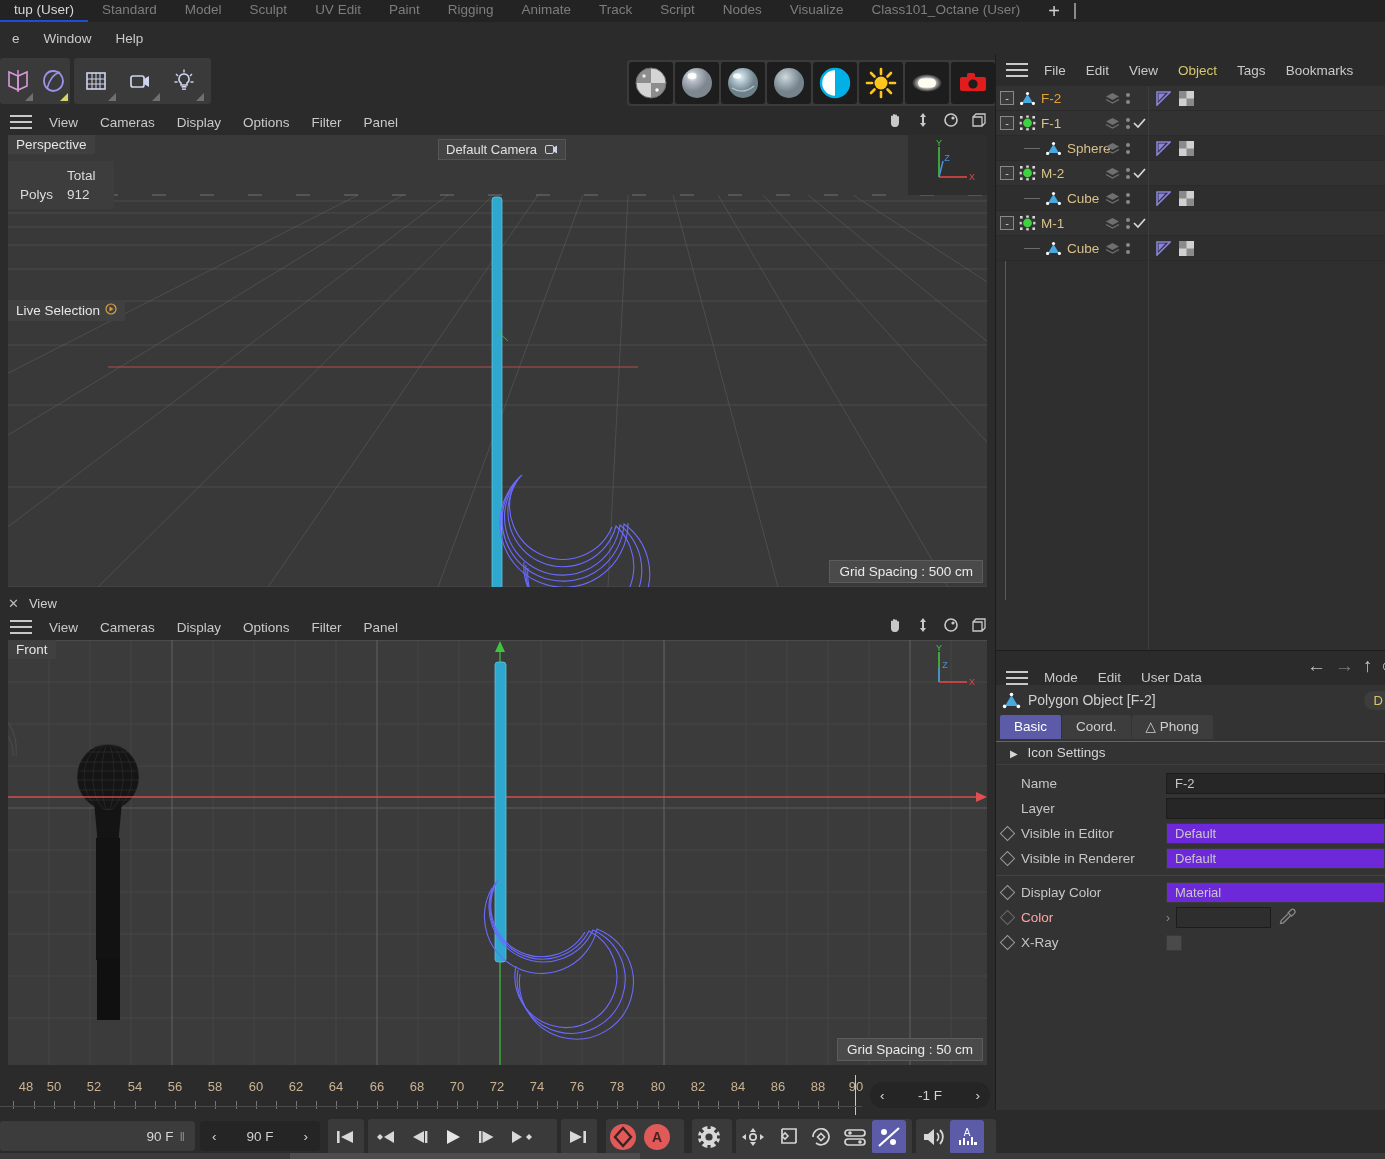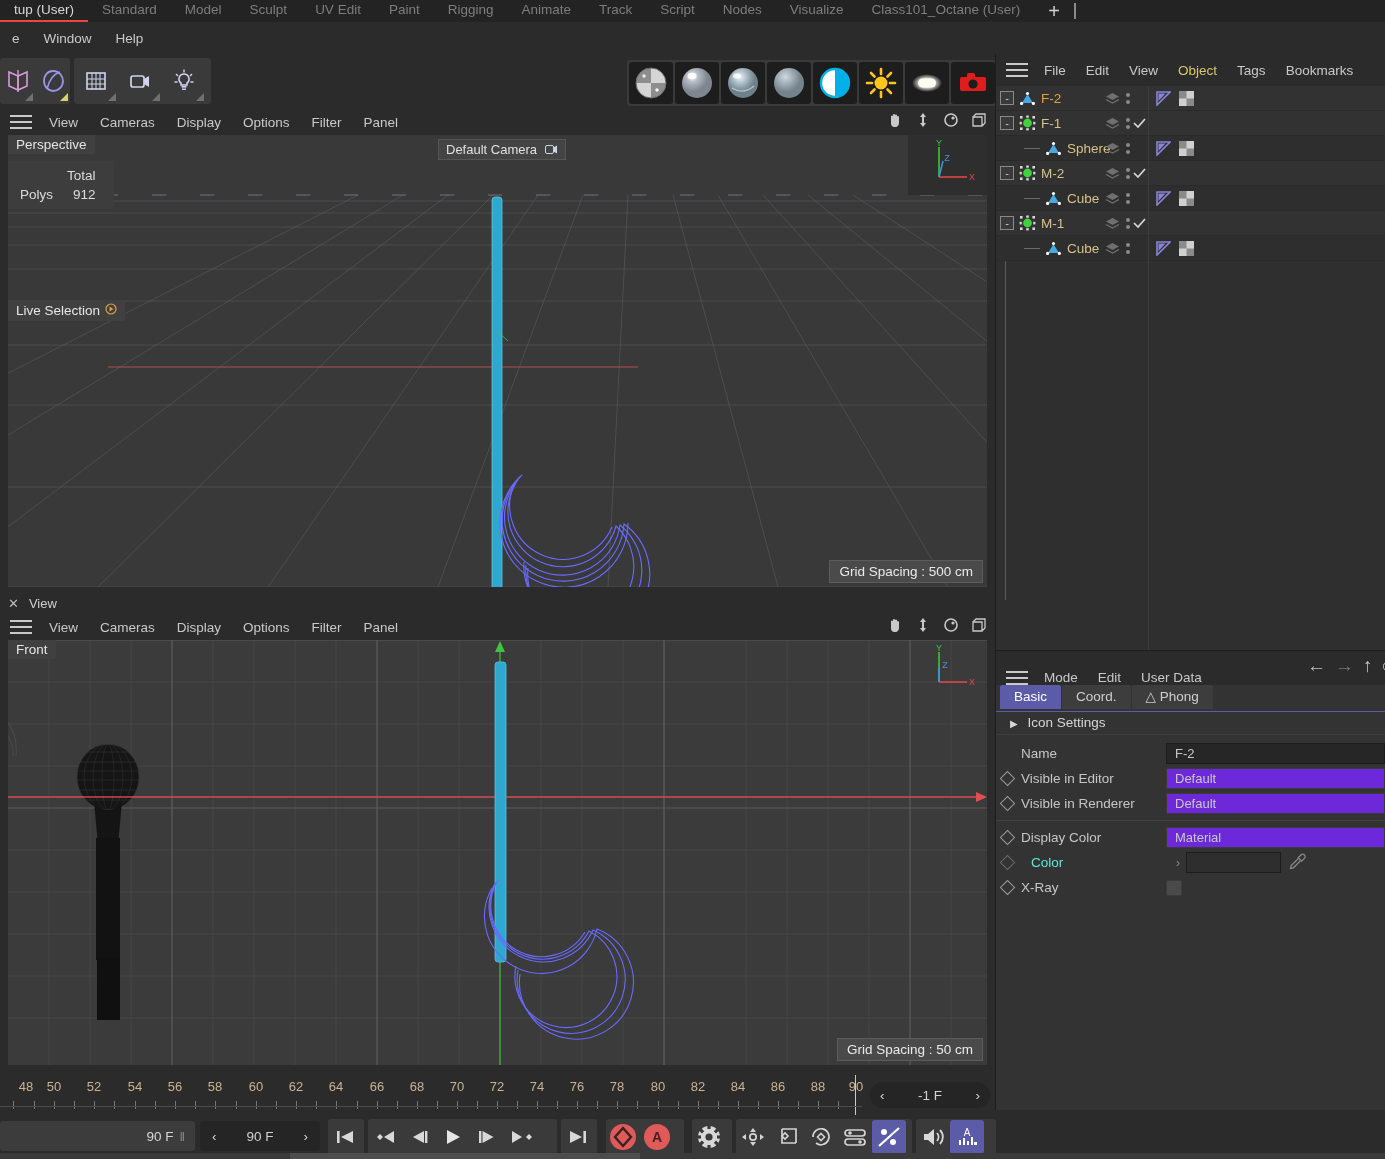--- a/index.html
+++ b/index.html
@@ -16,21 +16,21 @@
   
   #layout-tabs {
     position: absolute; left: 0; top: 0; width: 1385px; height: 22px;
     background: #232323;
     display: flex; align-items: center;
   }
   .layout-tab {
     padding: 0 14px; height: 22px; line-height: 20px;
     color: #7d7d7d; font-size: 13.5px; white-space: nowrap;
   }
-  .layout-tab.active { color: #d8d8d8; border-bottom: 2px solid #ef4444; }
+  .layout-tab.active { color: #d8d8d8; border-bottom: 2px solid #1d4ed8; }
   .layout-plus { color: #d0d0d0; font-size: 20px; padding: 0 14px; line-height: 18px;}
   .tabs-caret { width:2px; height:16px; background:#8a8a8a; }
 
   
   #menubar {
     position: absolute; left: 0; top: 22px; width: 995px; height: 32px;
     background: #2b2b2b; display: flex; align-items: center;
   }
   #menubar .mi { padding: 0 12px; color: #c9c9c9; font-size: 13.5px; }
 
@@ -98,21 +98,21 @@
   .attr-nav { position:absolute; right:0px; top:4px; display:flex; align-items:center; gap:9px; color:#c0c0c0; font-size:19px; padding-right:2px;}
   #attr-title { height: 30px; display:flex; align-items:center; padding-left:6px; font-size:14px; color:#cfcfcf; position:relative;}
   #attr-tabs { height: 26px; display:flex; align-items:flex-start; padding-left:4px; gap:1px; }
   .attr-tab { height:24px; padding:0 14px; line-height:24px; background:#3d3d3d; color:#cfcfcf; font-size:13.5px; border-radius:2px 2px 0 0;}
   .attr-tab.sel { background:#5c5ba8; color:#fff; }
   .attr-section { padding: 6px 0 2px 4px; font-weight:bold; color:#e2e2e2; font-size:13.5px;}
   .attr-sub { padding: 3px 0 4px 14px; color:#d6d6d6; font-size:13.5px; border-bottom:1px solid #3e3e3e;}
   .attr-field { display:flex; align-items:center; height:25px; padding-left:6px; }
   .attr-field .dia { width:11px; height:11px; border:1px solid #9a9a9a; transform:rotate(45deg); margin-right:8px; flex:none;}
   .attr-field .lbl { width:145px; color:#c6c6c6; font-size:13.5px;}
-  .attr-field .lbl.dim { color:#5eead4;margin-left:10px; }
+  .attr-field .lbl.dim { color:#fca5a5; }
   .attr-field .dia.dim { border-color:#6a6a6a; }
   .attr-input { flex:1; height:21px; background:#262626; border:1px solid #1c1c1c; color:#c8c8c8;
                 font-size:13px; line-height:19px; padding-left:8px; }
   .attr-input.gray { background:#6d28d9; border-color:#3a3a3a; }
   .attr-sep { height:1px; background:#434343; margin:4px 0; }
   .chk { width:16px; height:16px; background:#4a4a4a; border:1px solid #3a3a3a;}
 
   
   .vp-menubar { height: 26px; display:flex; align-items:center; background:#2b2b2b; position:relative;}
   .vp-menubar .mi { padding:0 11px; font-size:13.5px; color:#c9c9c9;}
@@ -425,21 +425,21 @@
 
     <div class="hud-stats">
       <table>
         <tbody>
             <tr>
               <td></td>
               <td style="text-align:left">Total</td>
             </tr>
         <tr>
               <td>Polys</td>
-            <td style="text-align:right">912</td>
+            <td style="">912</td>
             </tr>
       </tbody>
         </table>
     </div>
 
     <div class="live-sel" style="bottom:auto; top:165px;">
       <span>Live Selection</span>
       <span><svg width="12" height="12" viewBox="0 0 12 12">
             <circle cx="6" cy="6" r="5" fill="none" stroke="#d8a040" stroke-width="1.2"></circle>
             <path d="M4.5 3.5 L8.5 6 L4.5 8.5 Z" fill="#d8a040"></path>
@@ -872,39 +872,54 @@
     <div class="mi">Mode</div>
     <div class="mi">Edit</div>
     <div class="mi">User Data</div>
     <div class="attr-nav">
       <span>←</span>
       <span style="color:#7a7a7a;">→</span>
       <span>↑</span>
       <span style="margin-right:-10px;">○</span>
     </div>
   </div>
+  <div id="attr-title">
+    <span style="margin-right:7px;"><svg width="19" height="17" viewBox="0 0 19 17" style="vertical-align:-3px">
+          <path d="M9.5 3 L16 14 L3 14 Z" fill="#4aa8e0"></path>
+          <circle cx="9.5" cy="2.5" r="1.8" fill="#fff"></circle>
+          <circle cx="2.6" cy="14.4" r="1.8" fill="#fff"></circle>
+          <circle cx="16.4" cy="14.4" r="1.8" fill="#fff"></circle>
+        </svg></span>
+    <span>Polygon Object [F-2]</span>
+    <span style="position:absolute; right:-8px; background:#3d3d3d; border-radius:11px; padding:2px 10px; color:#d8c86a; font-size:13px;">D</span>
+  </div>
   <div id="attr-tabs">
     <div class="attr-tab sel">Basic</div>
     <div class="attr-tab">Coord.</div>
     <div class="attr-tab">
       <span>△</span>
       <span>Phong</span>
     </div>
   </div>
   <div style="height:1px;background:#5c5ba8;"></div>
   <div class="attr-sub">
     <span style="font-size:10px;margin-right:6px;">▶</span>
     <span>Icon Settings</span>
   </div>
 
   <div style="padding-top:6px;">
     <div class="attr-field">
       <span style="width:19px;"></span>
       <span class="lbl">Name</span>
       <span class="attr-input">F-2</span>
+    </div>
+    <div class="attr-field">
+      <span style="width:19px;"></span>
+      <span class="lbl">Layer</span>
+      <span class="attr-input"></span>
     </div>
     <div class="attr-field">
       <span class="dia"></span>
       <span class="lbl">Visible in Editor</span>
       <span class="attr-input gray">Default</span>
     </div>
     <div class="attr-field">
       <span class="dia"></span>
       <span class="lbl">Visible in Renderer</span>
       <span class="attr-input gray">Default</span>

